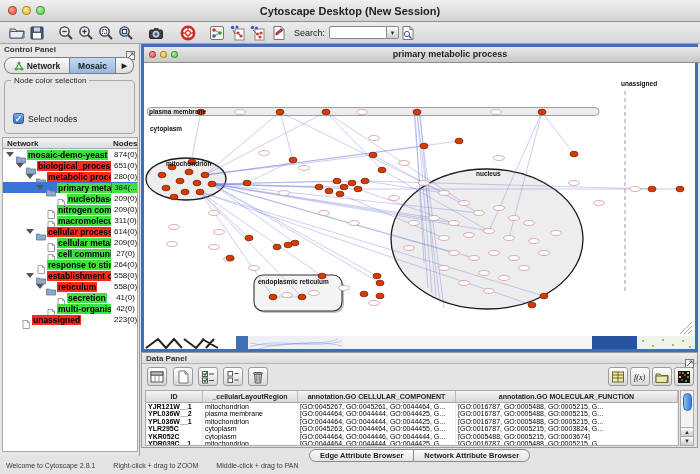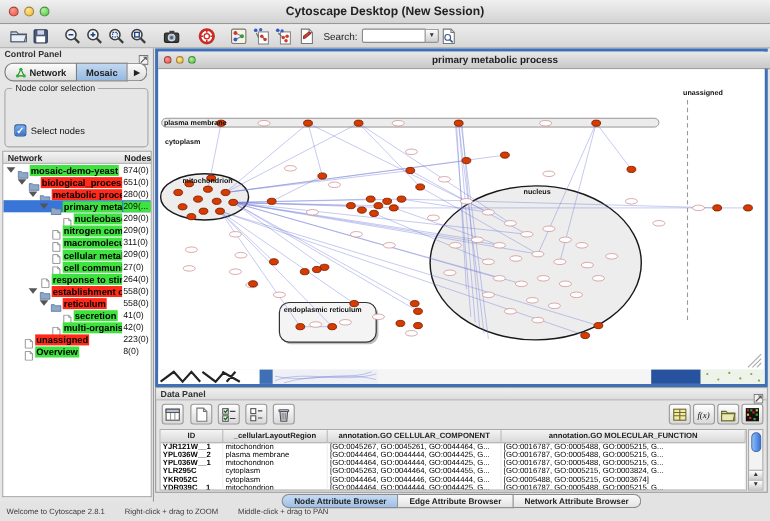--- a/index.html
+++ b/index.html
@@ -62,21 +62,21 @@
     background:linear-gradient(#79aced,#3a72cc); color:#fff; font-size:9px; line-height:10px;
     text-align:center; font-weight:bold; }
   #cp-check-label { font-size:8.5px; color:#111; }
   #tree-header { left:2px; top:93px; width:136px; height:12px;
     background:linear-gradient(#f4f4f4,#dcdcdc); border:1px solid #aaa; font-size:8px;
     font-weight:bold; color:#222; }
   #tree-header .c1 { position:absolute; left:4px; top:1px; }
   #tree-header .c2 { position:absolute; left:110px; top:1px; }
   #tree-body { left:2px; top:105px; width:136px; height:303px; background:#fff;
     border:1px solid #aaa; border-top:none; overflow:hidden; }
-  .trow { position:relative; height:11px; width:100%; white-space:nowrap; }
+  .trow { position:relative; height:11px; width:100%; white-space:nowrap;text-align:center; }
   .trow.sel { background:#3875d7; }
   .texp { position:absolute; top:3px; width:0; height:0; border-left:4px solid transparent;
     border-right:4px solid transparent; border-top:5px solid #555; }
   .ticon { position:absolute; top:1px; width:10px; height:9px; }
   .tchip { position:absolute; top:0.5px; font-size:8.5px; font-weight:bold; color:#000;
     line-height:10px; padding:0 1px; max-width:999px; overflow:hidden; }
   .tchip.green { background:#3fe33f; }
   .tchip.red { background:#ff2a1a; }
   .tval { position:absolute; left:109px; top:0.5px; font-size:8px; color:#111;
     line-height:10px; width:27px; overflow:hidden; }
@@ -326,21 +326,21 @@
           </svg></span>
         <span class="tchip red" style="left: 44px; max-width: 64px;">metabolic process</span>
         <span class="tval">280(0)</span>
       </div>
       <div class="trow sel">
         <span class="texp" style="left: 33px;"></span>
         <span class="ticon" style="left: 43px;"><svg viewBox="0 0 10 9">
             <path d="M0.5 2 h3l1 1h5v5h-9z" fill="#8fa8c8" stroke="#5a77a0" stroke-width="0.8"></path>
           </svg></span>
         <span class="tchip green" style="left: 54px; max-width: 54px;">primary metabolic</span>
-        <span class="tval greenbg">209(...</span>
+        <span class="tval greenbg">384(...</span>
       </div>
       <div class="trow">
         <span class="ticon" style="left: 53px;"><svg viewBox="0 0 10 9">
             <path d="M2 0.5h4.5l2 2v6H2z" fill="#fff" stroke="#888" stroke-width="0.8"></path>
             <path d="M6.5 0.5v2h2" fill="none" stroke="#888" stroke-width="0.8"></path>
           </svg></span>
         <span class="tchip green" style="left: 64px; max-width: 44px;">nucleobase-</span>
         <span class="tval">209(0)</span>
       </div>
       <div class="trow">
@@ -351,50 +351,58 @@
         <span class="tchip green" style="left: 54px; max-width: 54px;">nitrogen compo</span>
         <span class="tval">209(0)</span>
       </div>
       <div class="trow">
         <span class="ticon" style="left: 43px;"><svg viewBox="0 0 10 9">
             <path d="M2 0.5h4.5l2 2v6H2z" fill="#fff" stroke="#888" stroke-width="0.8"></path>
             <path d="M6.5 0.5v2h2" fill="none" stroke="#888" stroke-width="0.8"></path>
           </svg></span>
         <span class="tchip green" style="left: 54px; max-width: 54px;">macromolecule</span>
         <span class="tval">311(0)</span>
-      </div>
-      <div class="trow">
-        <span class="ticon" style="left: 43px;"><svg viewBox="0 0 10 9">
-            <path d="M2 0.5h4.5l2 2v6H2z" fill="#fff" stroke="#888" stroke-width="0.8"></path>
-            <path d="M6.5 0.5v2h2" fill="none" stroke="#888" stroke-width="0.8"></path>
-          </svg></span>
-        <span class="tchip green" style="left: 54px; max-width: 54px;">cellular metabo</span>
-        <span class="tval">209(0)</span>
-      </div>
-      <div class="trow">
-        <span class="ticon" style="left: 43px;"><svg viewBox="0 0 10 9">
-            <path d="M2 0.5h4.5l2 2v6H2z" fill="#fff" stroke="#888" stroke-width="0.8"></path>
-            <path d="M6.5 0.5v2h2" fill="none" stroke="#888" stroke-width="0.8"></path>
-          </svg></span>
-        <span class="tchip green" style="left: 54px; max-width: 54px;">cell communicat</span>
-        <span class="tval">27(0)</span>
-      </div>
-      <div class="trow">
-        <span class="ticon" style="left: 33px;"><svg viewBox="0 0 10 9">
-            <path d="M2 0.5h4.5l2 2v6H2z" fill="#fff" stroke="#888" stroke-width="0.8"></path>
-            <path d="M6.5 0.5v2h2" fill="none" stroke="#888" stroke-width="0.8"></path>
-          </svg></span>
-        <span class="tchip green" style="left: 44px; max-width: 64px;">response to stimulu</span>
-        <span class="tval">264(0)</span>
       </div>
       <div class="trow">
         <span class="texp" style="left: 23px;"></span>
         <span class="ticon" style="left: 33px;"><svg viewBox="0 0 10 9">
             <path d="M0.5 2 h3l1 1h5v5h-9z" fill="#8fa8c8" stroke="#5a77a0" stroke-width="0.8"></path>
           </svg></span>
+        <span class="tchip red" style="left: 44px; max-width: 64px;">cellular process</span>
+        <span class="tval">614(0)</span>
+      </div>
+      <div class="trow">
+        <span class="ticon" style="left: 43px;"><svg viewBox="0 0 10 9">
+            <path d="M2 0.5h4.5l2 2v6H2z" fill="#fff" stroke="#888" stroke-width="0.8"></path>
+            <path d="M6.5 0.5v2h2" fill="none" stroke="#888" stroke-width="0.8"></path>
+          </svg></span>
+        <span class="tchip green" style="left: 54px; max-width: 54px;">cellular metabo</span>
+        <span class="tval">209(0)</span>
+      </div>
+      <div class="trow">
+        <span class="ticon" style="left: 43px;"><svg viewBox="0 0 10 9">
+            <path d="M2 0.5h4.5l2 2v6H2z" fill="#fff" stroke="#888" stroke-width="0.8"></path>
+            <path d="M6.5 0.5v2h2" fill="none" stroke="#888" stroke-width="0.8"></path>
+          </svg></span>
+        <span class="tchip green" style="left: 54px; max-width: 54px;">cell communicat</span>
+        <span class="tval">27(0)</span>
+      </div>
+      <div class="trow">
+        <span class="ticon" style="left: 33px;"><svg viewBox="0 0 10 9">
+            <path d="M2 0.5h4.5l2 2v6H2z" fill="#fff" stroke="#888" stroke-width="0.8"></path>
+            <path d="M6.5 0.5v2h2" fill="none" stroke="#888" stroke-width="0.8"></path>
+          </svg></span>
+        <span class="tchip green" style="left: 44px; max-width: 64px;">response to stimulu</span>
+        <span class="tval">264(0)</span>
+      </div>
+      <div class="trow">
+        <span class="texp" style="left: 23px;"></span>
+        <span class="ticon" style="left: 33px;"><svg viewBox="0 0 10 9">
+            <path d="M0.5 2 h3l1 1h5v5h-9z" fill="#8fa8c8" stroke="#5a77a0" stroke-width="0.8"></path>
+          </svg></span>
         <span class="tchip red" style="left: 44px; max-width: 64px;">establishment of lo</span>
         <span class="tval">558(0)</span>
       </div>
       <div class="trow">
         <span class="texp" style="left: 33px;"></span>
         <span class="ticon" style="left: 43px;"><svg viewBox="0 0 10 9">
             <path d="M0.5 2 h3l1 1h5v5h-9z" fill="#8fa8c8" stroke="#5a77a0" stroke-width="0.8"></path>
           </svg></span>
         <span class="tchip red" style="left: 54px; max-width: 54px;">reticulum</span>
         <span class="tval">558(0)</span>
@@ -415,28 +423,20 @@
         <span class="tchip green" style="left: 54px; max-width: 54px;">multi-organism pro</span>
         <span class="tval">42(0)</span>
       </div>
       <div class="trow">
         <span class="ticon" style="left: 18px;"><svg viewBox="0 0 10 9">
             <path d="M2 0.5h4.5l2 2v6H2z" fill="#fff" stroke="#888" stroke-width="0.8"></path>
             <path d="M6.5 0.5v2h2" fill="none" stroke="#888" stroke-width="0.8"></path>
           </svg></span>
         <span class="tchip red" style="left: 29px; max-width: 79px;">unassigned</span>
         <span class="tval">223(0)</span>
-      </div>
-      <div class="trow">
-        <span class="ticon" style="left: 18px;"><svg viewBox="0 0 10 9">
-            <path d="M2 0.5h4.5l2 2v6H2z" fill="#fff" stroke="#888" stroke-width="0.8"></path>
-            <path d="M6.5 0.5v2h2" fill="none" stroke="#888" stroke-width="0.8"></path>
-          </svg></span>
-        <span class="tchip green" style="left: 29px; max-width: 79px;">Overview</span>
-        <span class="tval">8(0)</span>
       </div>
     </div>
 </div>
 
 <div id="net-frame" class="abs">
   <div id="net-titlebar" class="abs">
     <div class="mini-lights">
       <div class="light red"></div>
       <div class="light yellow"></div>
       <div class="light green"></div>
@@ -764,17 +764,16 @@
       </div>
   </div>
   <div id="dp-scroll" class="abs">
     <div id="dp-thumb" class="abs"></div>
     <div class="scrollarrow abs" style="top:36px;">▲</div>
     <div class="scrollarrow abs" style="top:45px;">▼</div>
   </div>
 </div>
 
 <div id="tabs-row" class="abs">
-    <div class="btab sel">Node Attribute Browser</div>
     <div class="btab">Edge Attribute Browser</div>
     <div class="btab">Network Attribute Browser</div>
   </div>
 <div id="status-bar" class="abs"><span>Welcome to Cytoscape 2.8.1</span><span>Right-click + drag to ZOOM</span><span>Middle-click + drag to PAN</span></div>
 
 </body></html>

